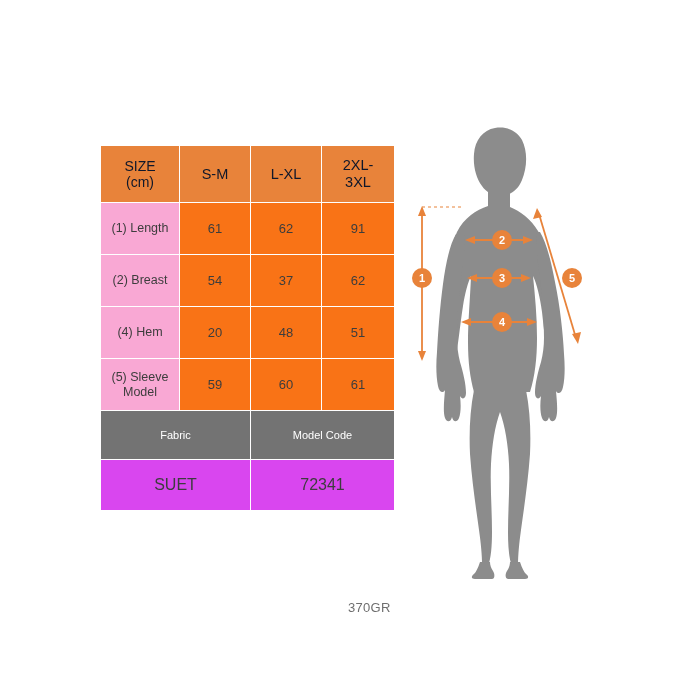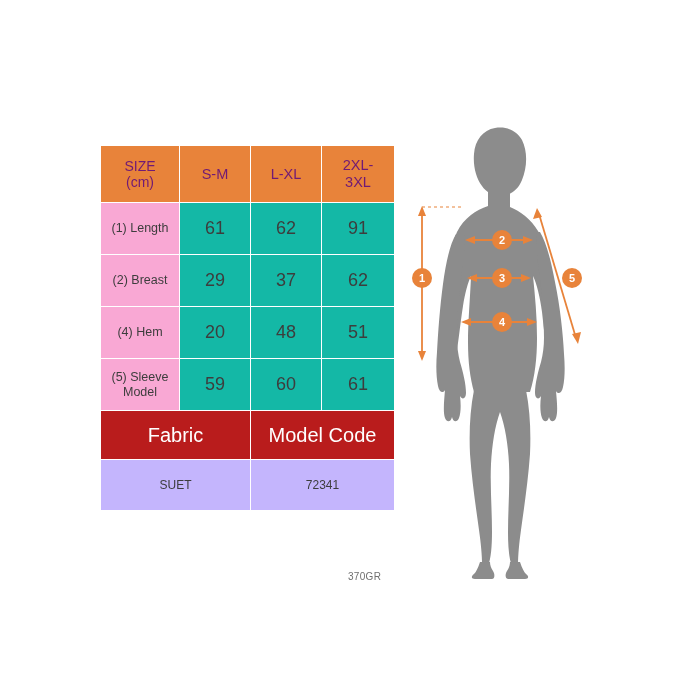--- a/index.html
+++ b/index.html
@@ -31,60 +31,60 @@
   }
   .size-table td, .size-table th {
     border: 1px solid #ffffff;
     text-align: center;
     vertical-align: middle;
     padding: 0;
     font-weight: normal;
   }
   .hdr-cell {
     background: #e8833a;
-    color: #701a75;
+    color: #0f172a;
     font-size: 14.5px;
     font-weight: bold;
     height: 56px;
     line-height: 1.15;
   }
   .hdr-cell.first {
     font-size: 14px;
   }
   .row-label {
     background: #f9a8d4;
     color: #3d3d3d;
     font-size: 12.5px;
     height: 51px;
     line-height: 1.15;
   }
   .row-val {
-    background: #14b8a6;
+    background: #f97316;
     color: #3d3d3d;
-    font-size: 18px;
+    font-size: 13px;
     height: 51px;
   }
   .footer-hdr {
-    background: #b91c1c;
+    background: #737373;
     color: #ffffff;
-    font-size: 20px;
+    font-size: 11px;
     font-weight: bold;
     height: 48px;
   }
   .footer-val {
-    background: #c4b5fd;
+    background: #d946ef;
     color: #3d3d3d;
-    font-size: 12px;
+    font-size: 16px;
     height: 50px;
   }
   .weight-note {
     position: absolute;
     left: 348px;
-    top: 571px;
-    font-size: 10px;
+    top: 600px;
+    font-size: 13px;
     color: #6f6f6f;
     letter-spacing: 0.3px;
   }
 
   
   .figure-area {
     position: absolute;
     left: 400px;
     top: 110px;
     width: 260px;
@@ -132,21 +132,21 @@
 
       <tr>
         <td class="row-label">(1) Length</td>
         <td class="row-val">61</td>
         <td class="row-val">62</td>
         <td class="row-val">91</td>
       </tr>
 
       <tr>
         <td class="row-label">(2) Breast</td>
-        <td class="row-val">29</td>
+        <td class="row-val">54</td>
         <td class="row-val">37</td>
         <td class="row-val">62</td>
       </tr>
 
 
       <tr>
         <td class="row-label">(4) Hem</td>
         <td class="row-val">20</td>
         <td class="row-val">48</td>
         <td class="row-val">51</td>

